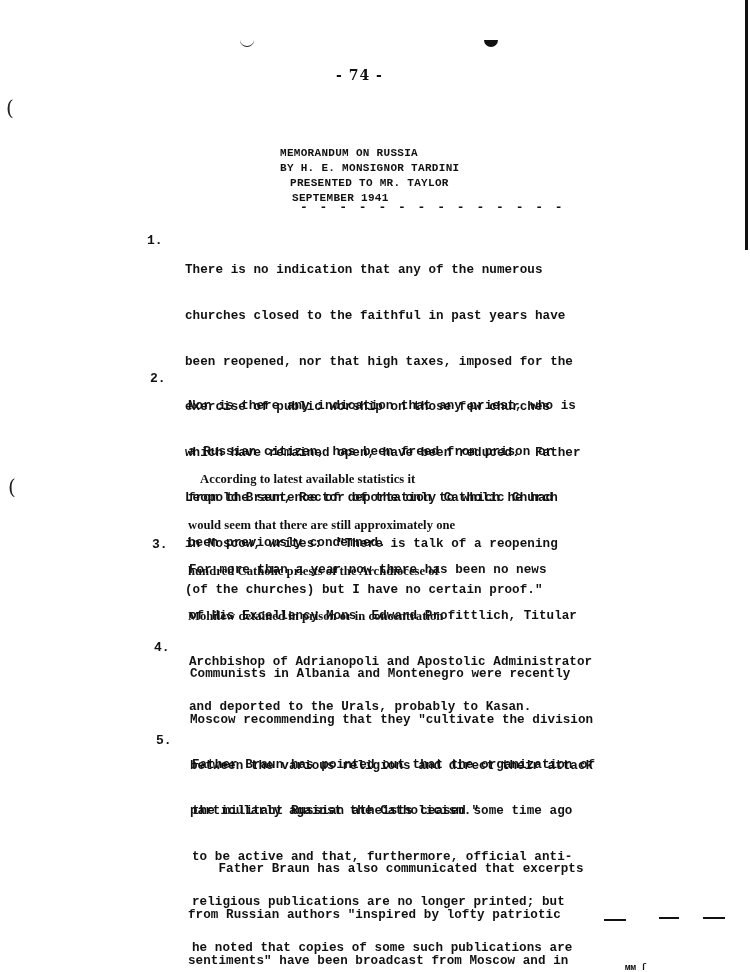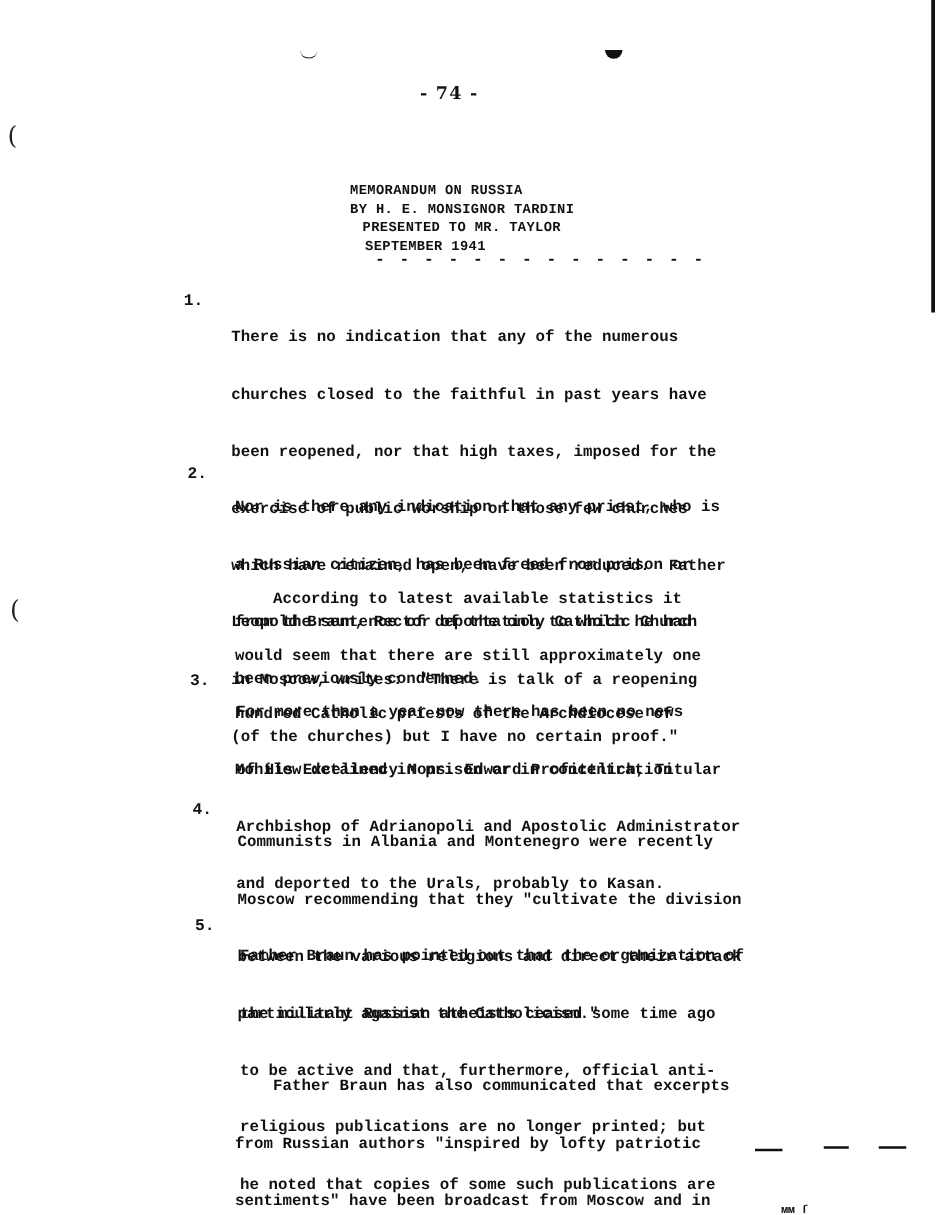--- a/index.html
+++ b/index.html
@@ -138,21 +138,21 @@
     <div>(of the churches) but I have no certain proof."</div>
   </div>
 
   <div class="item-num" style="left:150px; top:371px;">2.</div>
   <div class="item" style="left:188px; top:369px;">
     <div>Nor is there any indication that any priest, who is</div>
     <div>a Russian citizen, has been freed from prison or</div>
     <div>from the sentence of deportation to which he had</div>
     <div>been previously condemned.</div>
   </div>
-  <div class="item" style="left:188px; top:442px;">
+  <div class="item" style="left:188px; top:442px;font-family:Liberation Serif, serif;">
     <div>    According to latest available statistics it</div>
     <div>would seem that there are still approximately one</div>
     <div>hundred Catholic priests of the Archdiocese of</div>
     <div>Mohilew detained in prison or in concentration</div>
   </div>
 
   <div class="item-num" style="left:152px; top:537px;">3.</div>
   <div class="item" style="left:189px; top:533px;">
     <div>For more than a year now there has been no news</div>
     <div>of His Excellency Mons. Edward Profittlich, Titular</div>

